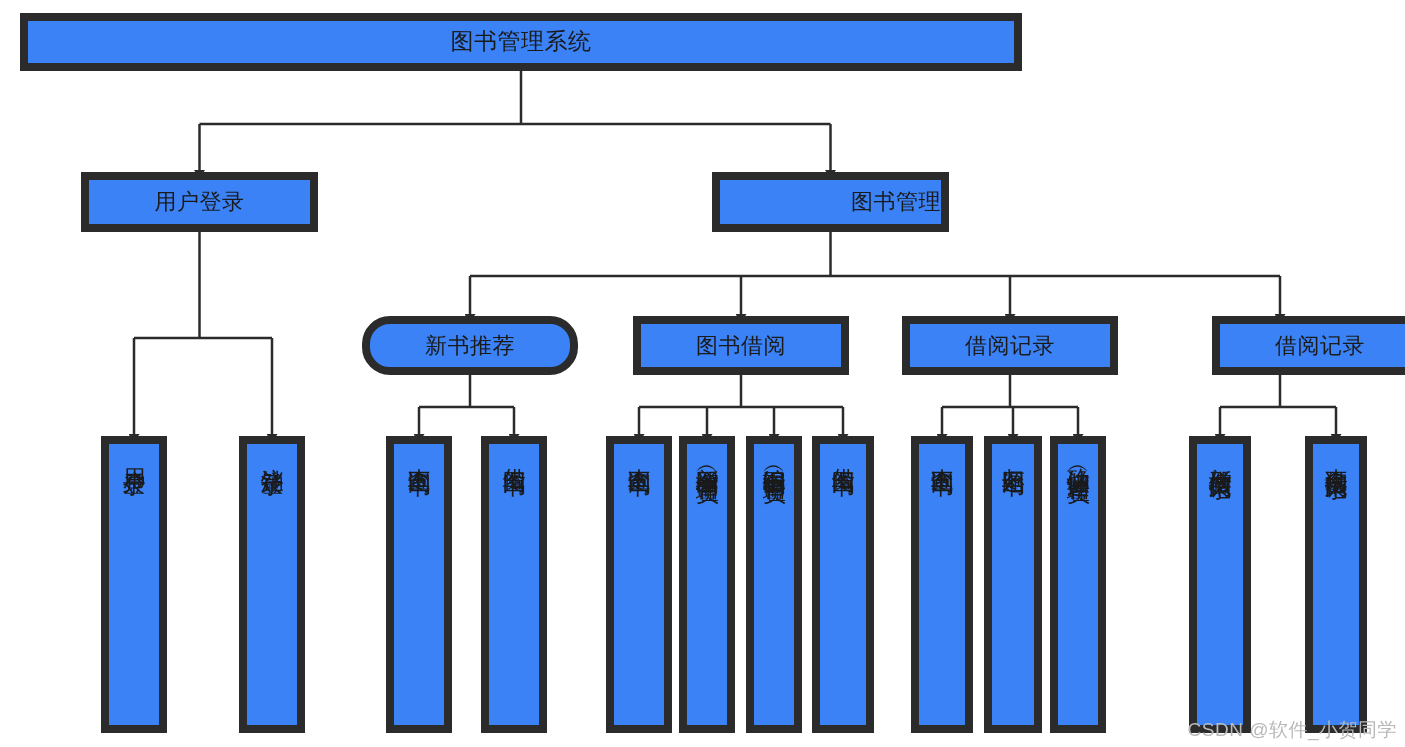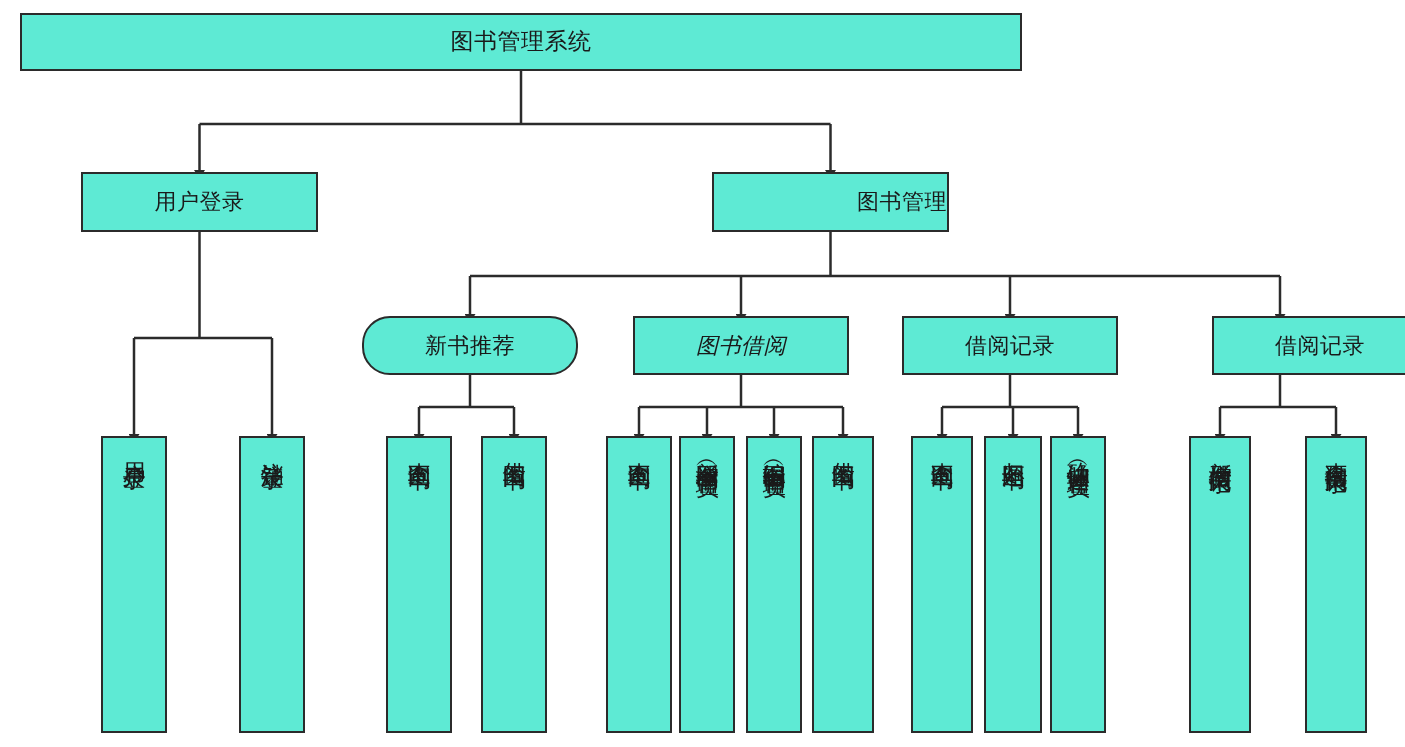--- a/index.html
+++ b/index.html
@@ -22,22 +22,22 @@
     position: absolute;
     left: 0;
     top: 0;
     width: 1405px;
     height: 747px;
     pointer-events: none;
   }
   .node {
     position: absolute;
     box-sizing: border-box;
-    background: #5eead4;
-    border: 2px solid #0f172a;
+    background: #3b82f6;
+    border: 8px solid #0f172a;
     display: flex;
     align-items: center;
     justify-content: center;
     color: #1a1a1a;
   }
   .node .label {
     display: block;
     text-align: center;
     line-height: 1.18;
     letter-spacing: 0.5px;
@@ -128,21 +128,21 @@
       </div>
       <div class="node horiz" style="left: 81px; top: 172px; width: 237px; height: 60px; border-color: rgb(43, 43, 43); color: rgb(26, 26, 26);">
         <span class="label">用户登录</span>
       </div>
       <div class="node horiz" style="left: 712px; top: 172px; width: 237px; height: 60px; border-color: rgb(43, 43, 43); color: rgb(26, 26, 26); justify-content: flex-end;">
         <span class="label">图书管理</span>
       </div>
       <div class="node horiz" style="left: 362px; top: 316px; width: 216px; height: 59px; border-color: rgb(43, 43, 43); color: rgb(26, 26, 26); border-radius: 28px;">
         <span class="label">新书推荐</span>
       </div>
-      <div class="node horiz" style="left: 633px; top: 316px; width: 216px; height: 59px; border-color: rgb(43, 43, 43); color: rgb(26, 26, 26); font-style: italic;">
+      <div class="node horiz" style="left: 633px; top: 316px; width: 216px; height: 59px; border-color: rgb(43, 43, 43); color: rgb(26, 26, 26);">
         <span class="label">图书借阅</span>
       </div>
       <div class="node horiz" style="left: 902px; top: 316px; width: 216px; height: 59px; border-color: rgb(43, 43, 43); color: rgb(26, 26, 26);">
         <span class="label">借阅记录</span>
       </div>
       <div class="node horiz" style="left: 1212px; top: 316px; width: 216px; height: 59px; border-color: rgb(43, 43, 43); color: rgb(26, 26, 26);">
         <span class="label">借阅记录</span>
       </div>
       <div class="node vert" style="left: 101px; top: 436px; width: 66px; height: 297px; border-color: rgb(43, 43, 43); color: rgb(26, 26, 26);">
         <span class="label">用户登录</span>
@@ -178,13 +178,14 @@
         <span class="label">确认归还（管理员）</span>
       </div>
       <div class="node vert" style="left: 1189px; top: 436px; width: 62px; height: 297px; border-color: rgb(43, 43, 43); color: rgb(26, 26, 26);">
         <span class="label">新增借阅记录</span>
       </div>
       <div class="node vert" style="left: 1305px; top: 436px; width: 62px; height: 297px; border-color: rgb(43, 43, 43); color: rgb(26, 26, 26);">
         <span class="label">查询借阅记录</span>
       </div>
     </div>
 
+  <div class="watermark">CSDN @软件_小贺同学</div>
 </div>
 
 </body></html>

